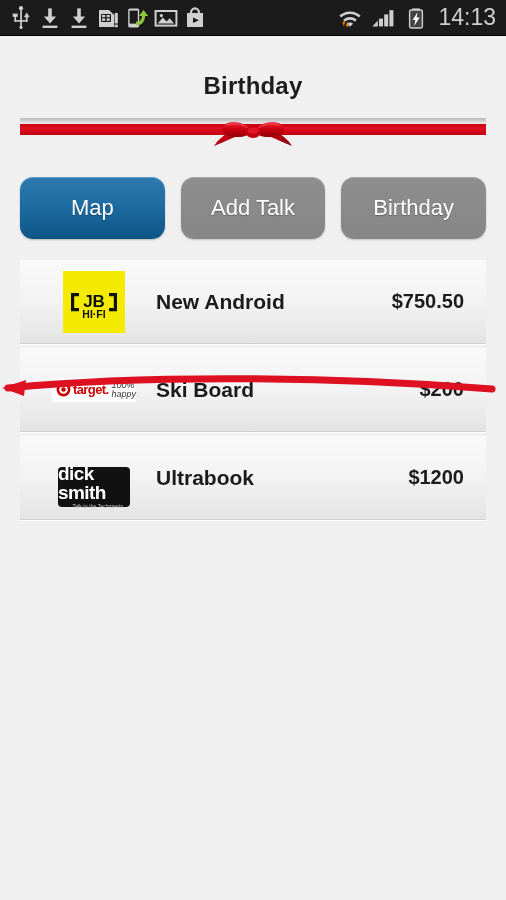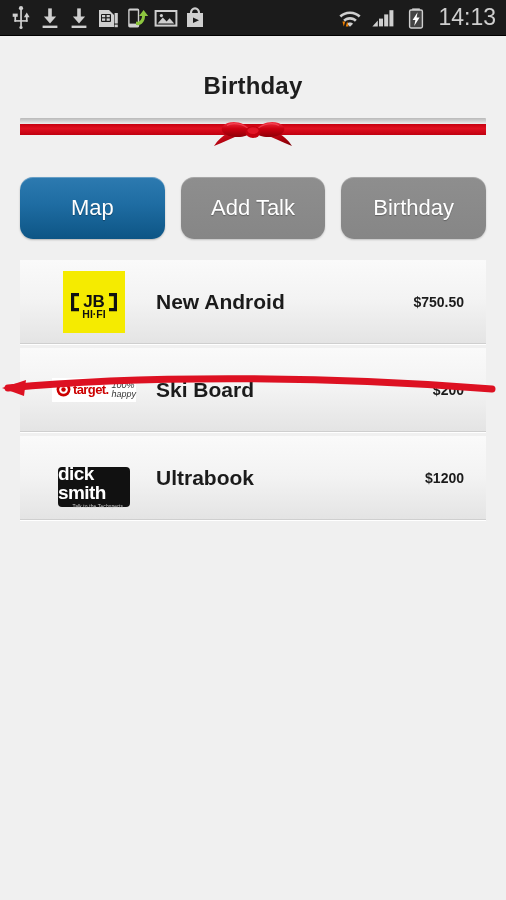--- a/index.html
+++ b/index.html
@@ -93,21 +93,21 @@
   .row-logo{
     width:72px; height:56px; flex:0 0 auto;
     display:flex; align-items:center; justify-content:center;
     margin-left:30px;
   }
   .row-name{
     font-size:21px; font-weight:bold; color:#1b1b1b;
     margin-left:26px; white-space:nowrap;
   }
   .row-price{
-    margin-left:auto; font-size:14px; font-weight:bold; color:#1b1b1b;
+    margin-left:auto; font-size:20px; font-weight:bold; color:#1b1b1b;
     white-space:nowrap; padding-right:10px;
   }
 
   
   .logo-jbhifi{
     width:62px; height:62px; background:#f5eb00;
     display:flex; align-items:center; justify-content:center;
   }
   .logo-target-wrap{
     background:#ffffff; width:128px; height:24px;

